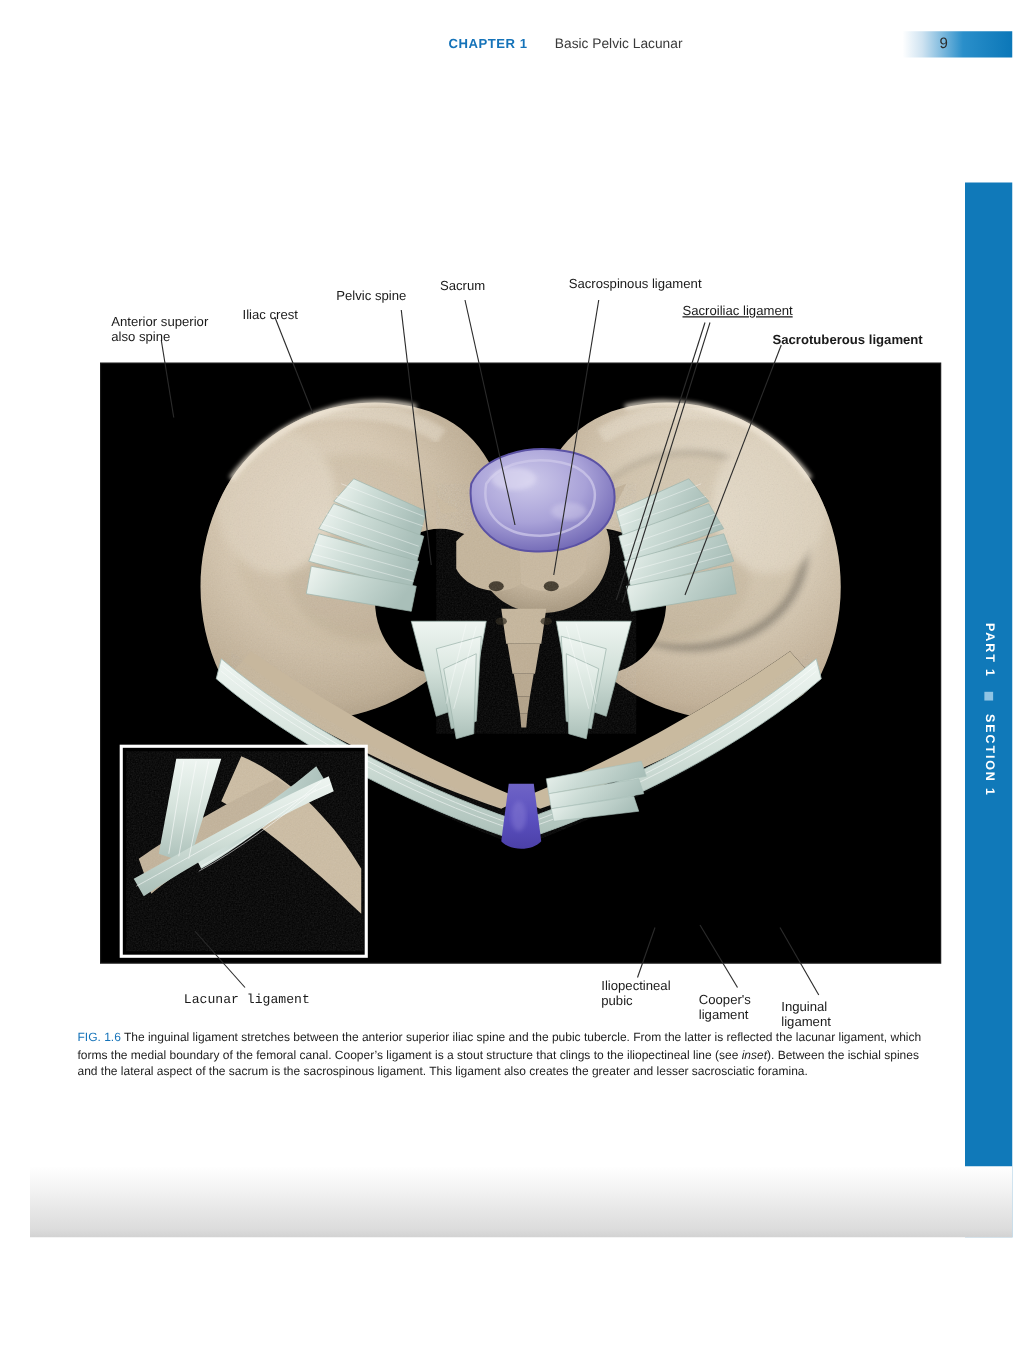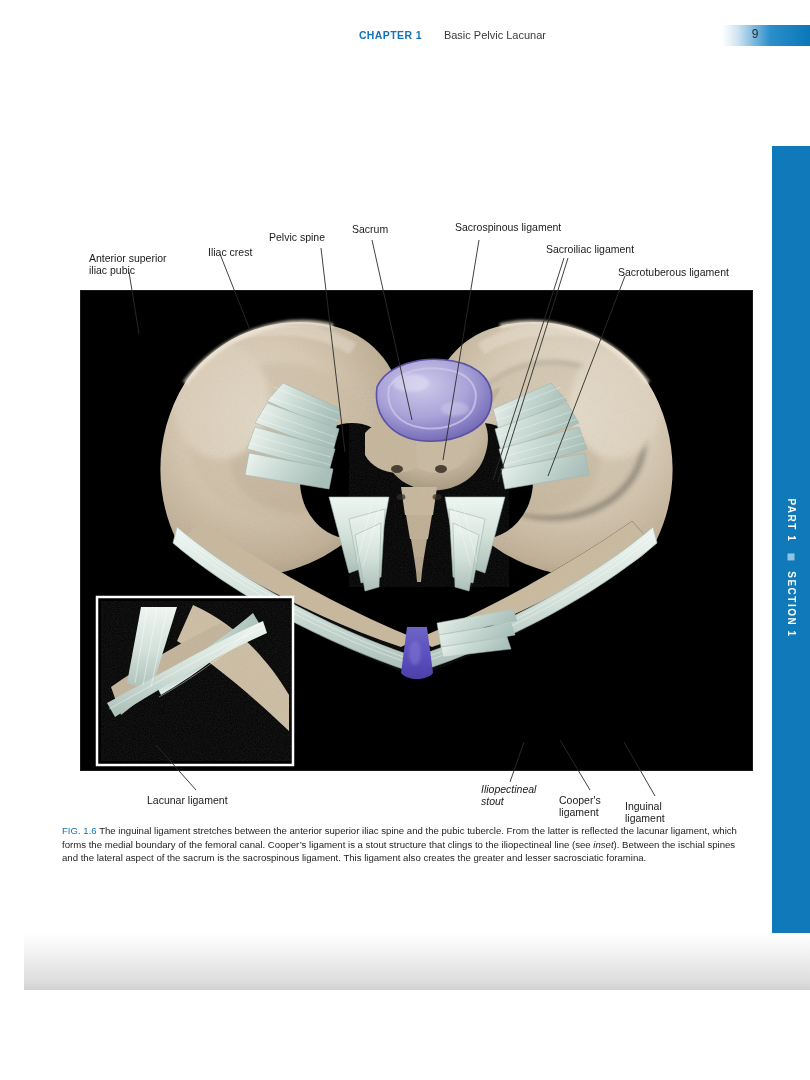--- a/index.html
+++ b/index.html
@@ -347,40 +347,40 @@
         <path d="M625 276 L548 476"></path>
         <path d="M196 790 L156 745"></path>
         <path d="M510 782 L524 742"></path>
         <path d="M590 790 L560 740"></path>
         <path d="M655 796 L624 742"></path>
       </g>
     </svg>
 
     <div class="lbl c" style="left:89px; top:252px; width:94px;">
       <div>Anterior superior</div>
-      <div>iliac pubic</div>
-    </div>
-
-    <div class="lbl" style="left:208px; top:246px;">Iliac crest</div>
+      <div>also spine</div>
+    </div>
+
+    <div class="lbl" style="left:194px; top:246px;">Iliac crest</div>
 
     <div class="lbl" style="left:269px; top:231px;">Pelvic spine</div>
 
     <div class="lbl" style="left:352px; top:223px;">Sacrum</div>
 
     <div class="lbl" style="left:440px; top:221px;margin-left:15px;">Sacrospinous ligament</div>
 
-    <div class="lbl" style="left:546px; top:243px;">Sacroiliac ligament</div>
-
-    <div class="lbl" style="left:618px; top:266px;">Sacrotuberous ligament</div>
-
-    <div class="lbl" style="left:147px; top:794px;">Lacunar ligament</div>
-
-    <div class="lbl c" style="left:481px; top:783px; width:62px;font-style:italic;">
+    <div class="lbl" style="left:546px; top:243px;text-decoration:underline;">Sacroiliac ligament</div>
+
+    <div class="lbl" style="left:618px; top:266px;font-weight:bold;">Sacrotuberous ligament</div>
+
+    <div class="lbl" style="left:147px; top:794px;font-family:Liberation Mono, monospace;">Lacunar ligament</div>
+
+    <div class="lbl c" style="left:481px; top:783px; width:62px;">
       <div>Iliopectineal</div>
-      <div>stout</div>
+      <div>pubic</div>
     </div>
 
     <div class="lbl c" style="left:559px; top:794px; width:58px;">
       <div>Cooper's</div>
       <div>ligament</div>
     </div>
 
     <div class="lbl c" style="left:625px; top:800px; width:58px;">
       <div>Inguinal</div>
       <div>ligament</div>

